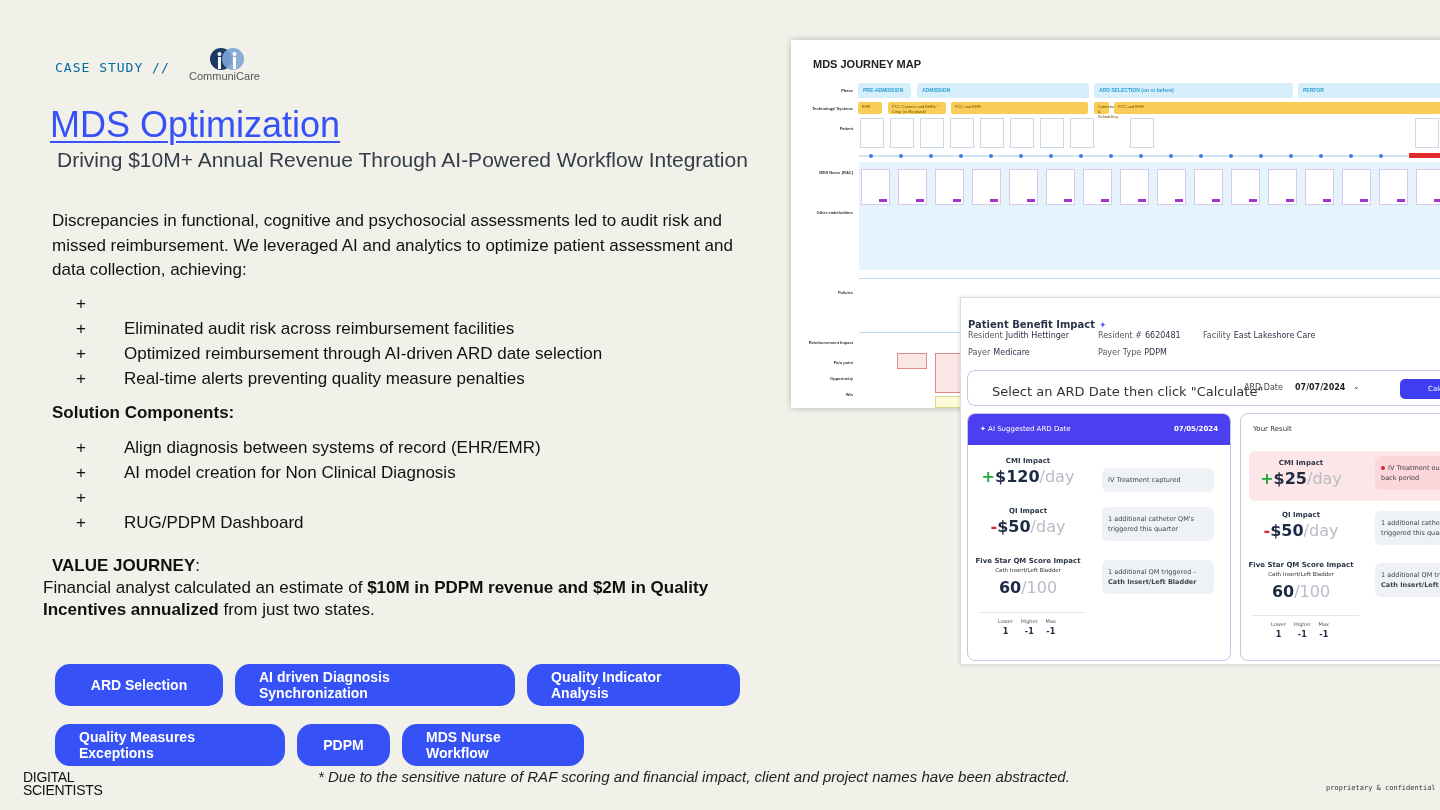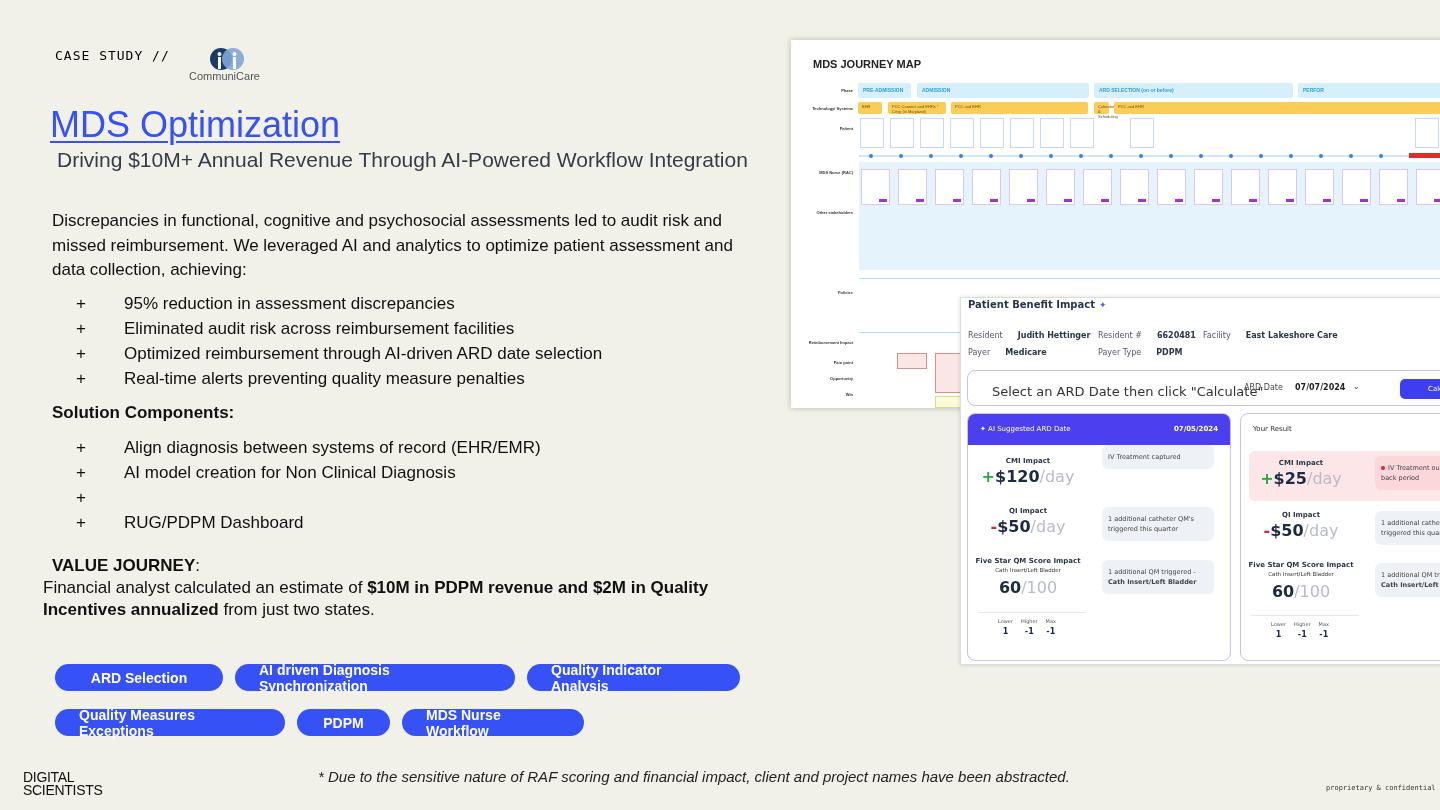--- a/index.html
+++ b/index.html
@@ -1,59 +1,59 @@
 <!DOCTYPE html>
 <html><head>
 <meta charset="utf-8">
 <style>
 *{box-sizing:border-box;margin:0;padding:0}
 html,body{width:1440px;height:810px;overflow:hidden}
 body{background:#f1f1ea;font-family:"Liberation Sans",sans-serif;color:#111;position:relative}
-.case{position:absolute;left:55px;top:48px;font-family:"DejaVu Sans Mono",monospace;font-size:13px;color:#000000;letter-spacing:1px}
+.case{position:absolute;left:55px;top:60px;font-family:"DejaVu Sans Mono",monospace;font-size:13px;color:#0369a1;letter-spacing:1px}
 .logo{position:absolute;left:189px;top:48px;width:74px;height:36px}
 .logo-mark{position:absolute;left:20px;top:0;width:36px;height:22px}
 .logo-text{position:absolute;left:0;top:22px;font-size:11px;color:#555;white-space:nowrap}
 .title{position:absolute;left:50px;top:104px;font-size:36px;color:#3651f5;text-decoration:underline;text-underline-offset:4px;text-decoration-thickness:2px}
 .subtitle{position:absolute;left:57px;top:148px;font-size:21px;color:#333d48}
 .intro{position:absolute;left:52px;top:209px;width:700px;font-size:17px;line-height:24.5px;color:#111}
 .list{position:absolute;left:52px;width:700px;list-style:none}
 .list li{display:flex;font-size:17px;line-height:25px;height:25px}
 .list li .plus{width:72px;padding-left:24px}
 .list1{top:291px}
 .sol-h{position:absolute;left:52px;top:403px;font-size:17px;font-weight:bold}
 .list2{top:435px}
 .val-h{position:absolute;left:52px;top:556px;font-size:17px}
 .val-h b{font-weight:bold}
 .val-p{position:absolute;left:43px;top:577px;width:720px;font-size:17px;line-height:22px}
 .tags{position:absolute;left:55px;top:664px;width:700px}
 .tag-row{display:flex;gap:12px;margin-bottom:18px}
-.tag{background:#3651f5;color:#fff;font-weight:bold;font-size:14px;height:27px;border-radius:15px;display:flex;align-items:center;justify-content:center;padding:0 24px}
+.tag{background:#3651f5;color:#fff;font-weight:bold;font-size:14px;height:42px;border-radius:15px;display:flex;align-items:center;justify-content:center;padding:0 24px}
 .ds{position:absolute;left:23px;top:771px;font-size:14px;line-height:13px;color:#111;letter-spacing:-0.3px}
 .disc{position:absolute;left:318px;top:768px;font-size:15px;font-style:italic;color:#222}
 .prop{position:absolute;left:1326px;top:784px;font-family:"DejaVu Sans Mono",monospace;font-size:7px;color:#333}
 
 .jmap{position:absolute;left:791px;top:40px;width:660px;height:368px;background:#fff;box-shadow:0 0 6px rgba(0,0,0,.25);overflow:hidden}
 .jm-title{position:absolute;left:22px;top:18px;font-size:11px;font-weight:bold;color:#222}
 .jm-label{position:absolute;left:8px;width:54px;text-align:right;font-size:4px;font-weight:bold;color:#333}
 .phase{position:absolute;top:43px;height:15px;background:#d6effa;border-radius:2px;font-size:5px;font-weight:bold;color:#2d9fd6;padding:4px 5px}
 .tech{position:absolute;top:62px;height:12px;background:#f9cd58;border-radius:2px;font-size:4px;color:#6b5100;padding:2px 4px}
 .pcard{position:absolute;top:78px;width:24px;height:30px;border:1px solid #c9d9e8;background:#fff}
 .dotline{position:absolute;left:68px;top:115px;width:600px;height:2px;background:#cfe7f5}
 .dot{position:absolute;top:-1.5px;width:4px;height:4px;border-radius:50%;background:#3a7de0}
 .nurse-band{position:absolute;left:68px;top:122px;width:600px;height:108px;background:#e5f4fc}
 .ncard{position:absolute;top:7px;width:29px;height:36px;background:#fff;border:1px solid #d9c8ea}
 .ncard::after{content:"";position:absolute;right:2px;bottom:2px;width:8px;height:3px;background:#a334c9}
 .policy-line{position:absolute;left:68px;top:238px;width:600px;height:1px;background:#aee0f2}
 .reimb-line{position:absolute;left:68px;top:292px;width:600px;height:1px;background:#aee0f2}
 
 .pbi{position:absolute;left:960px;top:297px;width:490px;height:368px;background:#fff;border:1px solid #ddd;box-shadow:0 0 4px rgba(0,0,0,.15);font-family:"DejaVu Sans",sans-serif;overflow:hidden}
-.pbi-title{position:absolute;left:7px;top:1px;font-size:10px;font-weight:bold;color:#2a3547}
+.pbi-title{position:absolute;left:7px;top:21px;font-size:10px;font-weight:bold;color:#2a3547}
 .pbi-title .spark{color:#5b5ef0;font-size:9px;margin-left:4px}
 .meta{position:absolute;font-size:8px;color:#556}
-.meta b{color:#2a3547;font-weight:bold;margin-left:15px}
+.meta b{color:#2a3547;font-weight:normal;margin-left:3px}
 .calc-bar{position:absolute;left:6px;top:72px;width:500px;height:36px;border:1px solid #c9c2ec;border-radius:8px}
 .calc-hint{position:absolute;left:24px;top:13px;font-size:13px;color:#333}
 .ard-lab{position:absolute;left:276px;top:12px;font-size:8px;color:#444}
 .ard-val{position:absolute;left:327px;top:12px;font-size:8px;font-weight:bold;color:#222}
 .ard-chev{position:absolute;left:385px;top:11px;font-size:8px;color:#444}
 .calc-btn{position:absolute;left:432px;top:8px;width:70px;height:20px;background:#3e3ef0;border-radius:5px;color:#fff;font-size:7px;padding:6px 0 0 28px}
 .card{position:absolute;top:115px;width:264px;height:248px;border:1px solid #c9c2ec;border-radius:8px;overflow:hidden}
 .card-ai{left:6px}
 .card-res{left:279px}
 .card-head{height:31px;padding:11px 12px;font-size:7px;display:flex;justify-content:space-between}
@@ -91,21 +91,20 @@
   </svg>
   <div class="logo-text">CommuniCare</div>
 </div>
 <a class="title">MDS Optimization</a>
 <div class="subtitle">Driving $10M+ Annual Revenue Through AI-Powered Workflow Integration</div>
 
 <p class="intro">Discrepancies in functional, cognitive and psychosocial assessments led to audit risk and missed reimbursement. We leveraged AI and analytics to optimize patient assessment and data collection, achieving:</p>
 <ul class="list list1">
   <li>
       <span class="plus">+</span>
-      <span>95% reduction in assessment discrepancies</span>
     </li>
   <li>
       <span class="plus">+</span>
       <span>Eliminated audit risk across reimbursement facilities</span>
     </li>
   <li>
       <span class="plus">+</span>
       <span>Optimized reimbursement through AI-driven ARD date selection</span>
     </li>
   <li>
@@ -257,21 +256,21 @@
 
   <div class="card card-ai">
     <div class="card-head">
         <span><span>✦ </span><span>AI Suggested ARD Date</span></span>
         <span class="d">07/05/2024</span>
       </div>
     <div class="metric" style="top:43px">
       <div class="m-lab">CMI Impact</div>
       <div class="m-val"><span class="g">+</span><span>$120</span><span class="u">/day</span></div>
     </div>
-    <div class="note" style="top:31px">IV Treatment captured</div>
+    <div class="note" style="top:54px">IV Treatment captured</div>
     <div class="metric" style="top:93px">
       <div class="m-lab">QI Impact</div>
       <div class="m-val"><span class="r">-</span><span>$50</span><span class="u">/day</span></div>
     </div>
     <div class="note" style="top:93px">1 additional catheter QM's triggered this quarter</div>
     <div class="metric" style="top:143px">
       <div class="m-lab">Five Star QM Score Impact</div>
       <div class="m-sub">Cath Insert/Left Bladder</div>
       <div class="m-val" style="margin-top:5px"><span>60</span><span class="u">/100</span></div>
     </div>

